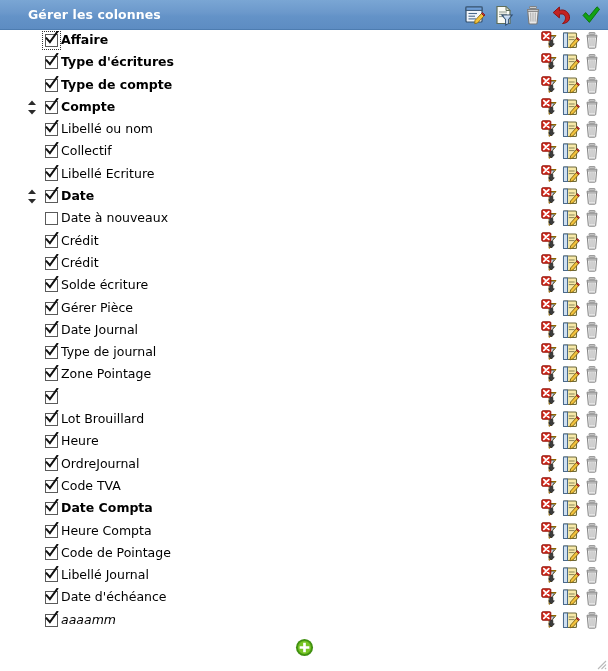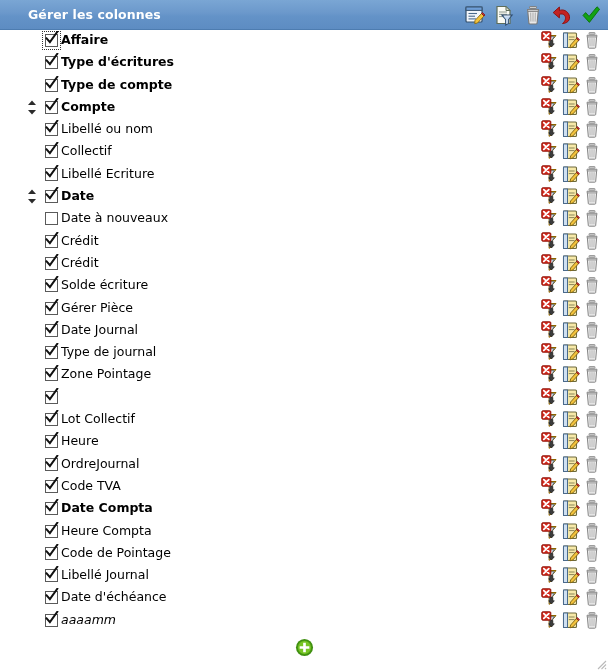--- a/index.html
+++ b/index.html
@@ -776,21 +776,21 @@
           <line x1="11.1" y1="7.2" x2="10.9" y2="15.2" stroke="#b0b0b0" stroke-width=".9"></line>
         </svg>
       </span>
     </div>
     <div class="row">
       <span class="cb">
         <svg class="tick" viewBox="0 0 14 14">
           <path d="M1.6 7.4 L4.9 11.1 L12.3 0.8" fill="none" stroke="#111" stroke-width="2" stroke-linecap="square"></path>
         </svg>
       </span>
-      <span class="label">Lot Collectif</span>
+      <span class="label">Lot Brouillard</span>
       <span class="rowicons">
         <svg class="ricon" viewBox="0 0 18 19">
           <path d="M4 4.5 h11 l-4.2 5 v5.3 l-2.7 1.5 v-6.8 z" fill="#f0b429" stroke="#8a6200" stroke-width="1"></path>
           <path d="M5.8 5.8 h7.6 l-2.9 3.4 v4.9 l-1.7 .9 v-5.8 z" fill="#ffffff" stroke="#3a5f8a" stroke-width=".9"></path>
           <path d="M9.5 8.5 h5.5 v5.5 h-5.5 z" fill="none"></path>
           <path d="M9.2 9.4 l2.6 0 l0 3.4 l1.5 0 l-2.8 3.2 l-2.8 -3.2 l1.5 0 z" fill="#3c3c3c" stroke="#1b1b1b" stroke-width=".7"></path>
           <rect x="0.8" y="0.8" width="9" height="8.4" rx="1" fill="#d52b1e" stroke="#8e1309" stroke-width="1"></rect>
           <path d="M2.8 2.7 L7.8 7.3 M7.8 2.7 L2.8 7.3" stroke="#ffffff" stroke-width="1.8" stroke-linecap="round"></path>
         </svg>
         <svg class="ricon" viewBox="0 0 18 19">

